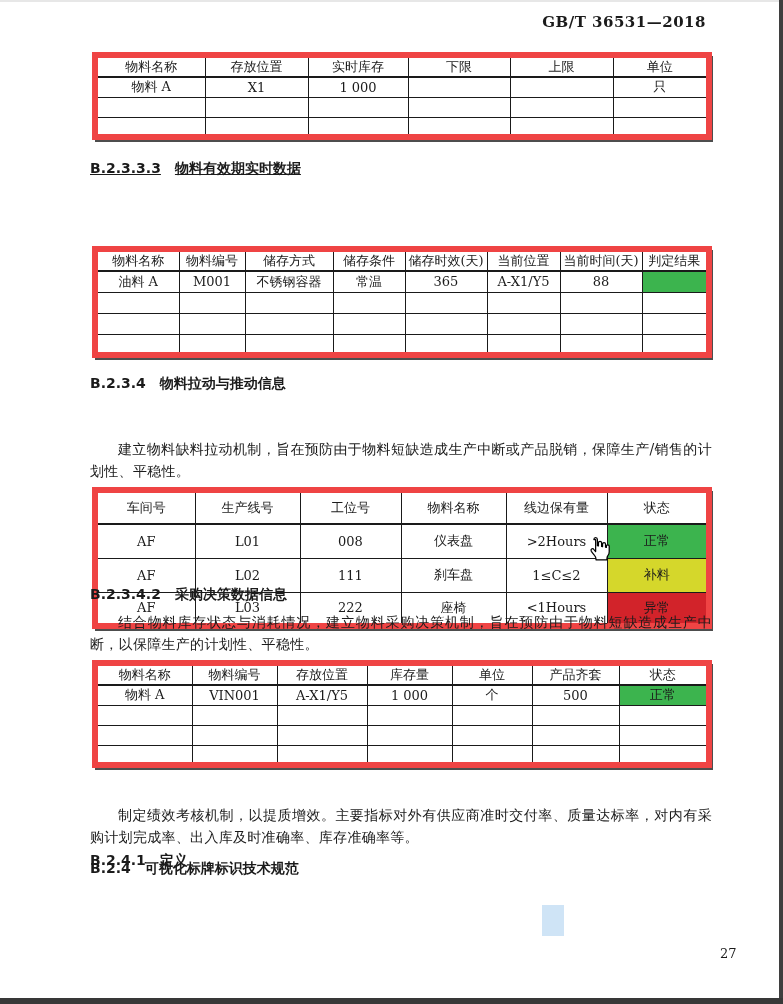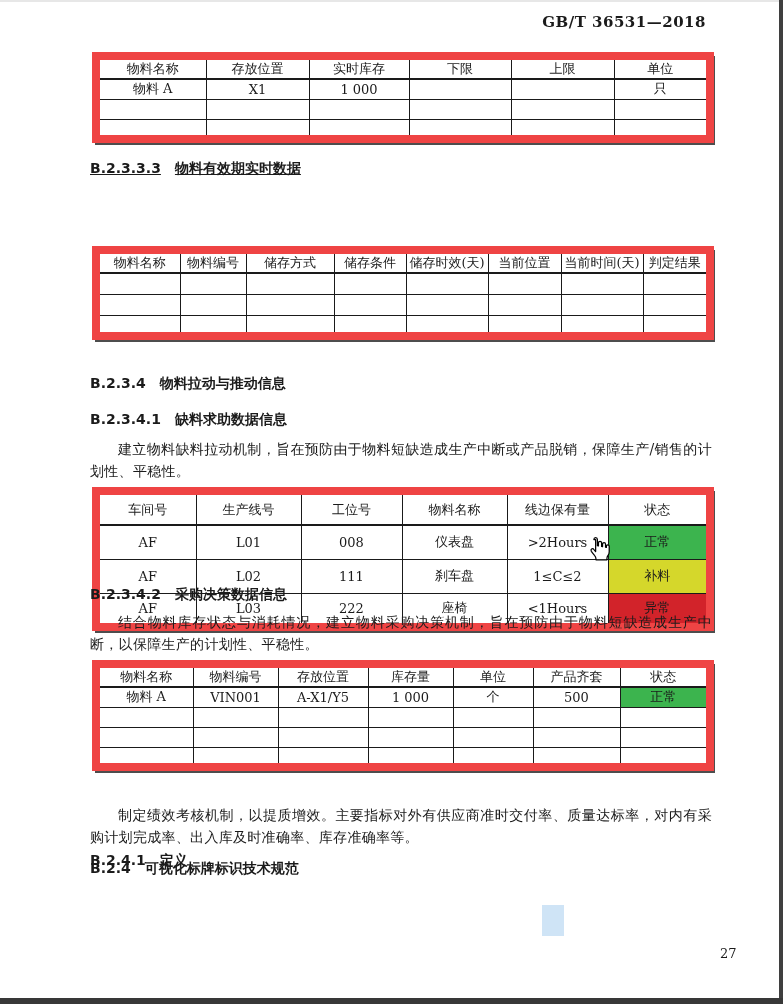--- a/index.html
+++ b/index.html
@@ -10,21 +10,21 @@
   
   .edge-top    { position:absolute; left:0; top:0; width:100%; height:2px; background:#e7e7e7; }
   .edge-right  { position:absolute; right:0; top:0; width:4px; height:100%; background:#3f3f3f; }
   .edge-bottom { position:absolute; left:0; bottom:0; width:100%; height:6px; background:#383838; }
 
   .doc-header { position:absolute; top:13px; right:77px; font-family:"DejaVu Serif", serif;
                 font-weight:bold; font-size:15px; letter-spacing:0.5px; }
 
   .doc-table { position:absolute; left:92px; width:614px; border-collapse:collapse;
                table-layout:fixed; font-size:13px; text-align:center;
-               border:8px solid #ef4444; box-shadow:2px 3px 0 -1px #4d4d4d; background:#fff; }
+               border:6px solid #ef4444; box-shadow:2px 3px 0 -1px #4d4d4d; background:#fff; }
   .doc-table th, .doc-table td { border:1px solid #1a1a1a; font-weight:normal;
                padding:0 2px; overflow:hidden; white-space:nowrap; }
   .doc-table thead th { border-bottom:2px solid #1a1a1a; }
   .t1 { top:52px; }  .t1 th, .t1 td { height:20px; }
   .t2 { top:246px; } .t2 th, .t2 td { height:21px; }
   .t3 { top:487px; } .t3 th, .t3 td { height:34px; }
   .t4 { top:660px; } .t4 th, .t4 td { height:20px; }
 
   .status-green  { background:var(--status-green); }
   .status-yellow { background:var(--status-yellow);margin-top:36px; }
@@ -130,20 +130,30 @@
           <th>储存方式</th>
           <th>储存条件</th>
           <th>储存时效(天)</th>
           <th>当前位置</th>
           <th>当前时间(天)</th>
           <th>判定结果</th>
         </tr>
       </thead>
       <tbody>
         <tr>
+          <td>油料 A</td>
+          <td>M001</td>
+          <td>不锈钢容器</td>
+          <td>常温</td>
+          <td>365</td>
+          <td>A-X1/Y5</td>
+          <td>88</td>
+          <td class="status-green"></td>
+        </tr>
+        <tr>
           <td></td>
           <td></td>
           <td></td>
           <td></td>
           <td></td>
           <td></td>
           <td></td>
           <td></td>
         </tr>
         <tr>
@@ -166,23 +176,20 @@
           <td></td>
           <td></td>
         </tr>
       </tbody>
     </table>
 
   <div class="heading h-b234">
     <span class="hnum">B.2.3.4</span><span class="htitle">物料拉动与推动信息</span>
   </div>
 
-  <div class="heading h-b2341">
-    <span class="hnum">B.2.3.4.1</span><span class="htitle">缺料求助数据信息</span>
-  </div>
   <p class="para p-b2341">建立物料缺料拉动机制，旨在预防由于物料短缺造成生产中断或产品脱销，保障生产/销售的计划性、平稳性。</p>
 
   <table class="doc-table t3">
     <colgroup>
         <col style="width:100px">
         <col style="width:105px">
         <col style="width:101px">
         <col style="width:105px">
         <col style="width:101px">
         <col style="width:102px">

